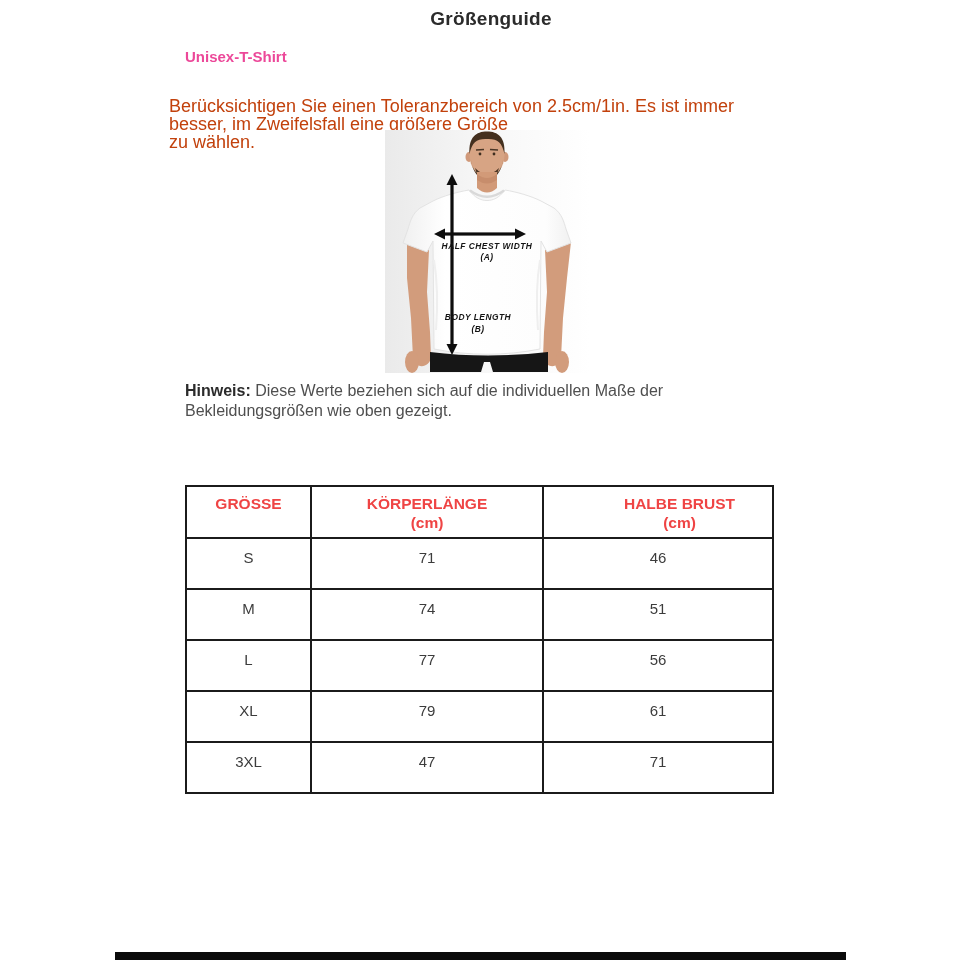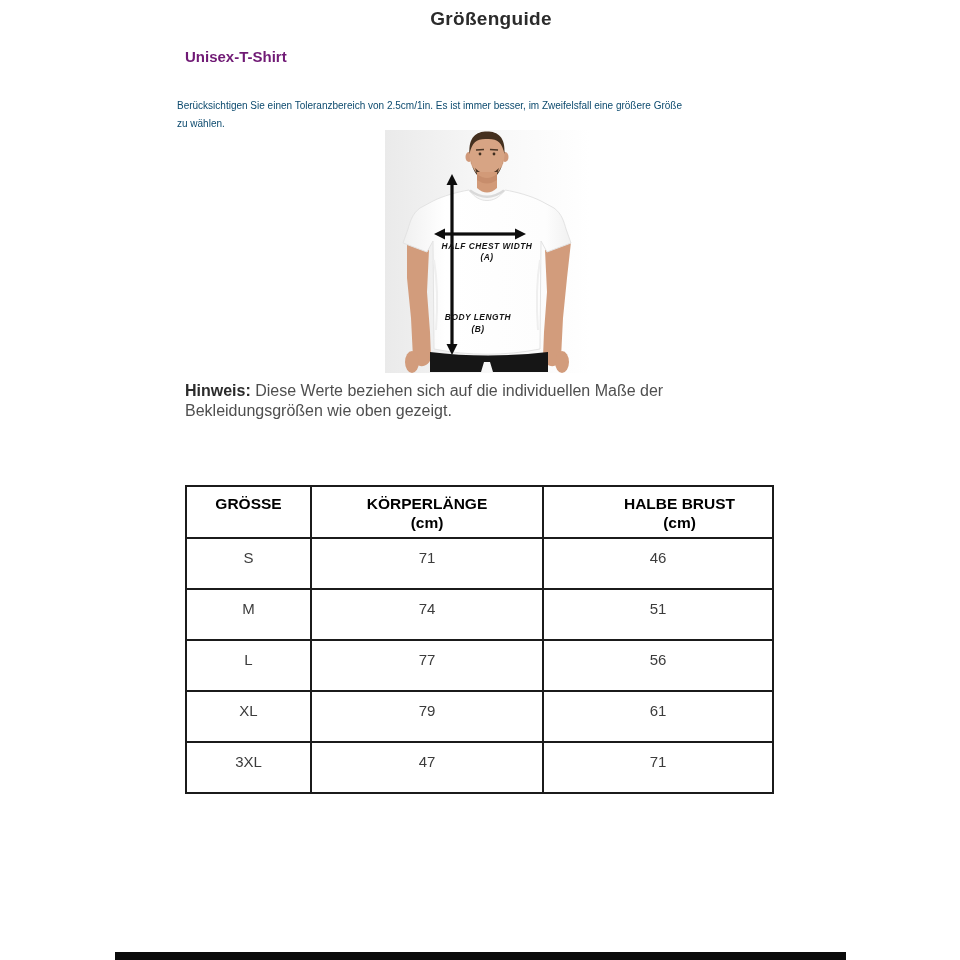--- a/index.html
+++ b/index.html
@@ -10,25 +10,25 @@
     -webkit-font-smoothing: antialiased;
   }
   .abs { position: absolute; }
 
   .page-title {
     top: 8px; left: 11px; width: 960px; text-align: center;
     font-size: 19px; font-weight: bold; color: #2b2b2b; letter-spacing: 0.3px;
   }
   .product-name {
     top: 48px; left: 185px;
-    font-size: 15px; font-weight: bold; color: #701a75;
+    font-size: 15px; font-weight: bold; color: #ec4899;
   }
   .tolerance-note {
-    top: 97px; left: 177px; width: 592px;
-    font-size: 10px; line-height: 18px; color: #0c4a6e;
+    top: 97px; left: 169px; width: 592px;
+    font-size: 18px; line-height: 18px; color: #c2410c;
   }
   .hint-note {
     top: 381px; left: 185px; width: 600px;
     font-size: 16px; line-height: 20px; color: #4f4f4f;
   }
   .hint-note b { color: #2b2b2b; }
 
   .figure-wrap { top: 130px; left: 385px; width: 330px; height: 246px; font-style: italic; }
 
   table.size-table {
@@ -37,21 +37,21 @@
     width: 587px;
     background: #ffffff;
   }
   .size-table th, .size-table td {
     border: 2px solid #1b1b1b;
     text-align: center; box-sizing: border-box;
     font-family: "Liberation Sans", sans-serif;
   }
   .size-table th {
     height: 52px; vertical-align: top; padding-top: 7px;
-    font-size: 15.5px; font-weight: bold; color: #000000; line-height: 19px; border-radius: 26px;
+    font-size: 15.5px; font-weight: bold; color: #ef4444; line-height: 19px; border-radius: 26px;
   }
   .size-table td {
     height: 51px; vertical-align: top; padding-top: 10px;
     font-size: 15px; font-weight: normal; color: #3c3c3c;
   }
   .col-size   { width: 125px; }
   .col-length { width: 232px; }
   .col-chest  { width: 230px; padding-left: 44px; }
   .unit-line { font-weight: bold; }
 

